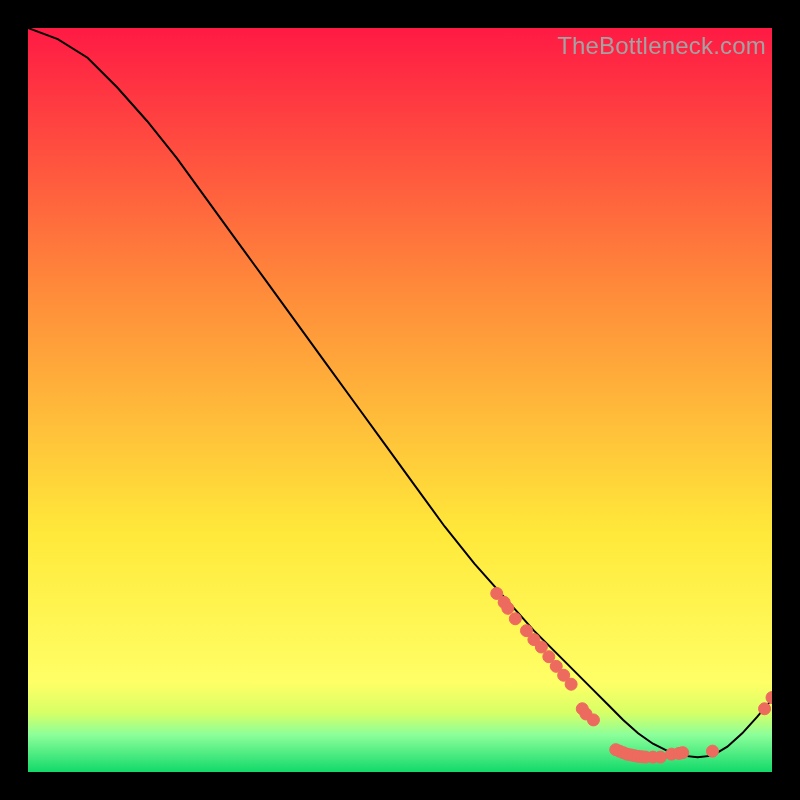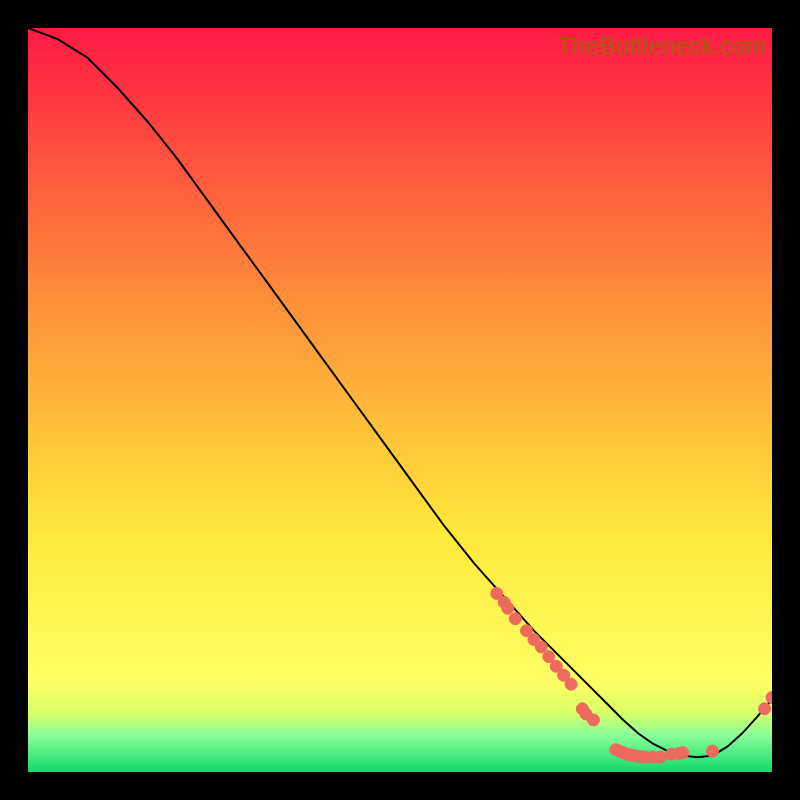--- a/index.html
+++ b/index.html
@@ -1,18 +1,18 @@
 <!DOCTYPE html>
 <html><head>
 <meta charset="utf-8">
 <style>
 html,body{margin:0;padding:0;width:800px;height:800px;background:#000;overflow:hidden;font-family:Arial,Helvetica,sans-serif}
 .frame{position:absolute;left:28px;top:28px;width:744px;height:744px;background:#000}
 .plot{position:absolute;left:0;top:0;width:744px;height:744px}
-.watermark{position:absolute;right:6px;top:4px;color:#a16207;font-size:24px;font-weight:400;letter-spacing:.2px}
+.watermark{position:absolute;right:6px;top:4px;color:#a3a3a3;font-size:24px;font-weight:400;letter-spacing:.2px}
 svg{display:block}
 </style>
 </head>
 <body>
 
 <div class="frame">
   <svg class="plot" viewBox="0 0 744 744">
     <defs>
       <linearGradient id="bg" x1="0" y1="0" x2="0" y2="1">
         <stop id="g0" offset="0%" stop-color="#ff1a44"></stop>

